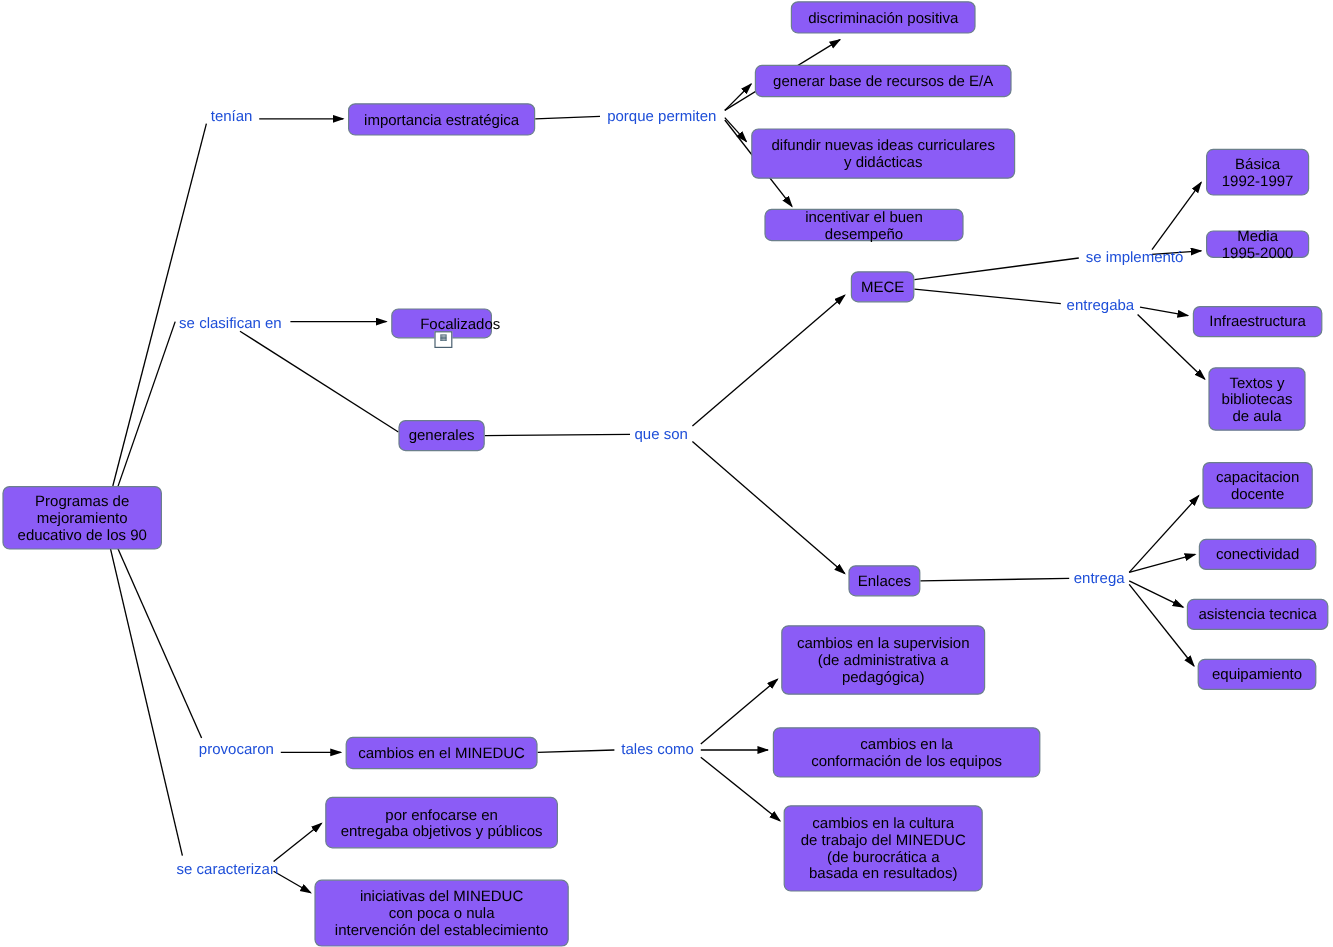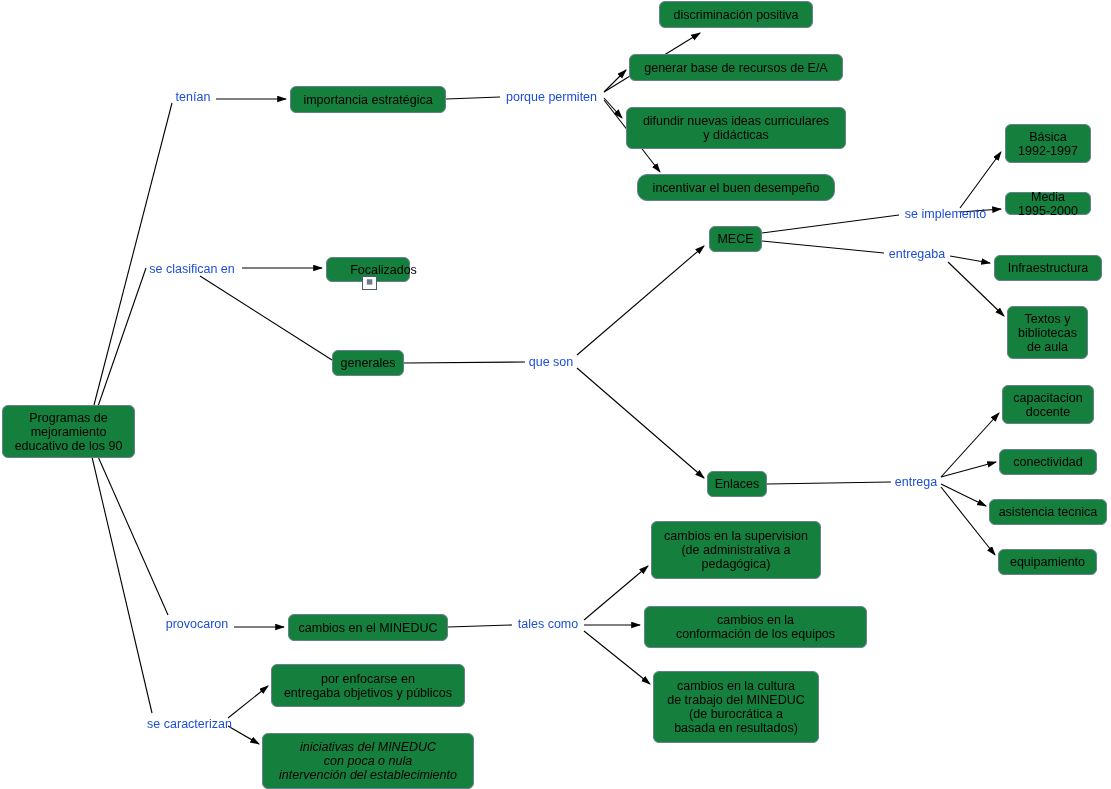--- a/index.html
+++ b/index.html
@@ -19,21 +19,21 @@
     position: absolute;
     left: 0;
     top: 0;
     width: 1111px;
     height: 789px;
     pointer-events: none;
   }
   .node {
     position: absolute;
     box-sizing: border-box;
-    background: #15803d;
+    background: #8b5cf6;
     border: 1px solid #6b7f8c;
     border-radius: 6px;
     color: #000000;
     font-size: 12.5px;
     line-height: 14px;
     text-align: center;
     display: flex;
     align-items: center;
     justify-content: center;
     padding: 3px 6px;
@@ -135,21 +135,21 @@
   </svg>
 
   <div class="node" style="left:2px;top:405px;width:133px;height:53px;">Programas de
 mejoramiento
 educativo de los 90</div>
   <div class="node" style="left:290px;top:86px;width:156px;height:27px;text-align:center;">importancia estratégica</div>
   <div class="node" style="left:659px;top:1px;width:154px;height:27px;">discriminación positiva</div>
   <div class="node" style="left:629px;top:54px;width:214px;height:27px;">generar base de recursos de E/A</div>
   <div class="node" style="left:626px;top:107px;width:220px;height:42px;">difundir nuevas ideas curriculares
 y didácticas</div>
-  <div class="node" style="left:637px;top:174px;width:198px;height:27px;border-radius:10px;">incentivar el buen desempeño</div>
+  <div class="node" style="left:637px;top:174px;width:166px;height:27px;">incentivar el buen desempeño</div>
   <div class="node" style="left:326px;top:257px;width:84px;height:25px;padding-left:37px;">Focalizados</div>
   <div class="node" style="left:332px;top:350px;width:72px;height:26px;">generales</div>
   <div class="node" style="left:709px;top:226px;width:53px;height:26px;">MECE</div>
   <div class="node" style="left:1005px;top:124px;width:86px;height:39px;">Básica
 1992-1997</div>
   <div class="node" style="left:1005px;top:192px;width:86px;height:23px;">Media
 1995-2000</div>
   <div class="node" style="left:994px;top:255px;width:108px;height:26px;">Infraestructura</div>
   <div class="node" style="left:1007px;top:306px;width:81px;height:53px;">Textos y
 bibliotecas
@@ -165,21 +165,21 @@
 (de administrativa a
 pedagógica)</div>
   <div class="node" style="left:644px;top:606px;width:223px;height:42px;">cambios en la
 conformación de los equipos</div>
   <div class="node" style="left:653px;top:671px;width:166px;height:72px;">cambios en la cultura
 de trabajo del MINEDUC
 (de burocrática a
 basada en resultados)</div>
   <div class="node" style="left:271px;top:664px;width:194px;height:43px;">por enfocarse en
 entregaba objetivos y públicos</div>
-  <div class="node" style="left:262px;top:733px;width:212px;height:56px;font-style:italic;">iniciativas del MINEDUC
+  <div class="node" style="left:262px;top:733px;width:212px;height:56px;">iniciativas del MINEDUC
 con poca o nula
 intervención del establecimiento</div>
 
   <div class="label" style="left:170px;top:90px;width:46px;">tenían</div>
   <div class="label" style="left:500px;top:90px;width:103px;">porque permiten</div>
   <div class="label" style="left:142px;top:262px;width:100px;">se clasifican en</div>
   <div class="label" style="left:525px;top:355px;width:52px;">que son</div>
   <div class="label" style="left:899px;top:207px;width:93px;">se implementó</div>
   <div class="label" style="left:884px;top:247px;width:66px;">entregaba</div>
   <div class="label" style="left:891px;top:475px;width:50px;">entrega</div>

